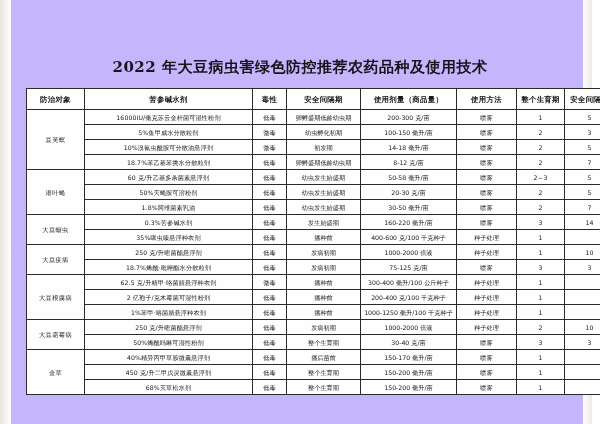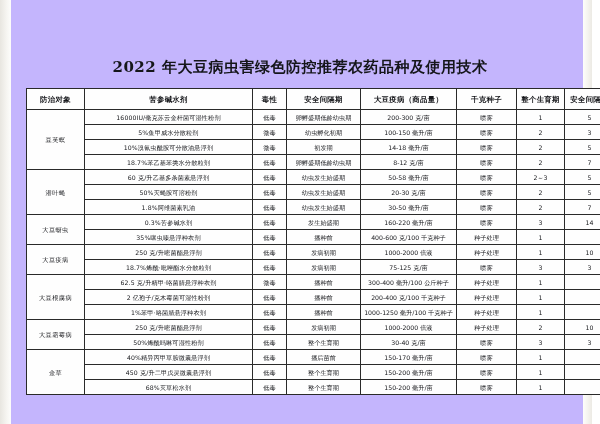--- a/index.html
+++ b/index.html
@@ -110,22 +110,22 @@
         <col class="col-6">
         <col class="col-7">
         <col class="col-8">
     </colgroup>
     <thead>
       <tr>
         <th>防治对象</th>
         <th>苦参碱水剂</th>
         <th>毒性</th>
         <th>安全间隔期</th>
-        <th>大豆疫病（商品量）</th>
-        <th>千克种子</th>
+        <th>使用剂量（商品量）</th>
+        <th>使用方法</th>
         <th>整个生育期</th>
         <th>安全间隔期</th>
       </tr>
     </thead>
     <tbody>
         <tr>
           <td class="c-target" rowspan="4">豆芙螟</td>
           <td class="c-pesticide">16000IU/毫克苏云金杆菌可湿性粉剂</td>
           <td>低毒</td>
           <td>卵孵盛期低龄幼虫期</td>

